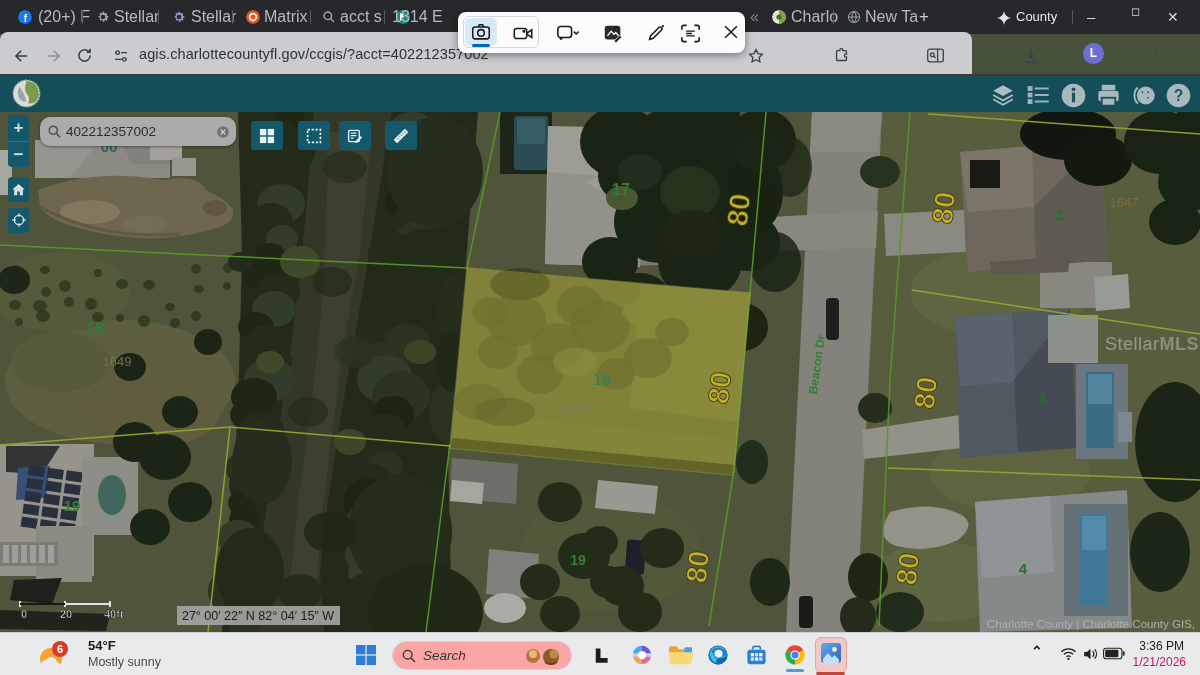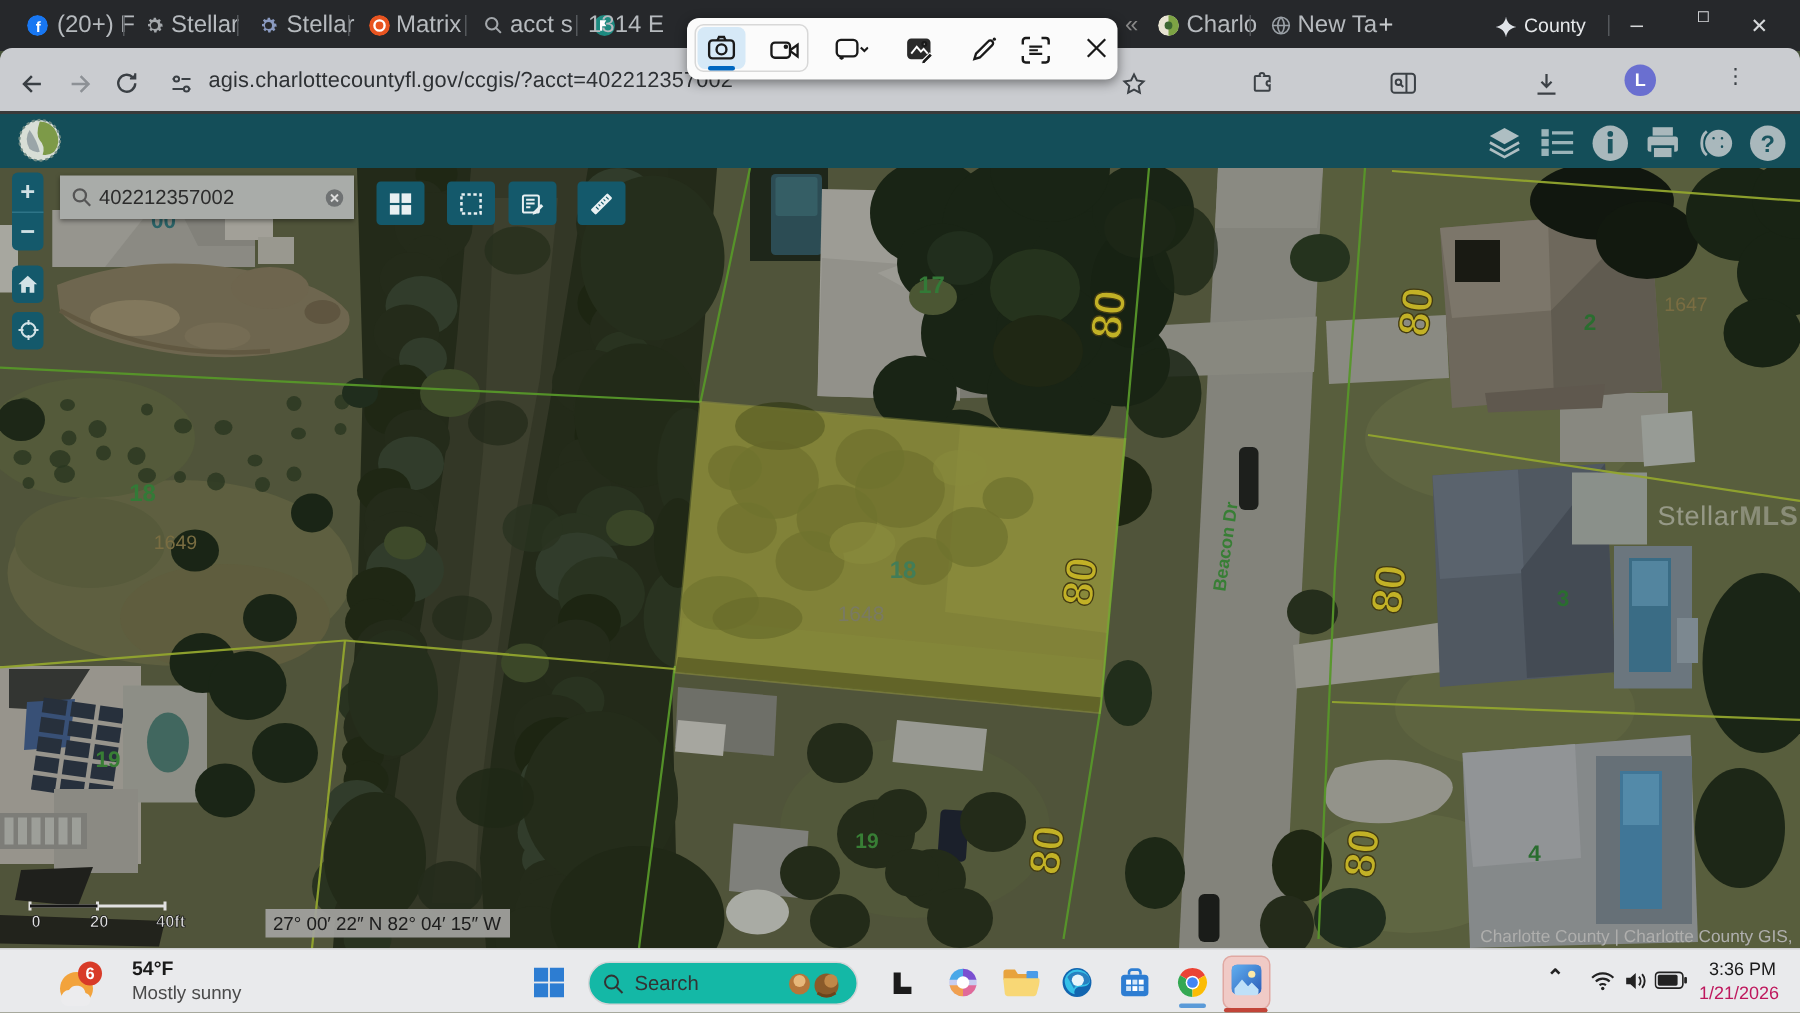--- a/index.html
+++ b/index.html
@@ -3,32 +3,32 @@
 <style>
 * { margin:0; padding:0; box-sizing:border-box; }
 html,body { width:1200px; height:675px; overflow:hidden; font-family:"Liberation Sans", sans-serif; }
 .stage { position:relative; width:1200px; height:675px; background:#47523a; }
 
 .tabbar { position:absolute; left:0; top:0; width:1200px; height:34px; background:#26282b; }
 .tabbar .t { position:absolute; top:0; height:34px; line-height:34px; color:#b6babe; font-size:16px; white-space:nowrap; }
 .tabbar .sep { position:absolute; top:10px; width:1px; height:14px; background:#55585c; }
 .favi { position:absolute; top:10px; width:14px; height:14px; border-radius:50%; }
 
-.addr { position:absolute; left:0; top:32px; width:1200px; height:42px; background:#caccd0; border-radius:8px 8px 0 0; }
+.addr { position:absolute; left:0; top:32px; width:972px; height:42px; background:#caccd0; border-radius:8px 8px 0 0; }
 .aico { position:absolute; top:44px; color:#3a3f44; font-size:17px; }
 .url { position:absolute; left:139px; top:14px; font-size:14.5px; color:#2e3134; letter-spacing:0.1px; }
 
 .gis { position:absolute; left:0; top:74px; width:1200px; height:38px; background:#144e59; border-top:2px solid #3a3a3a; }
 .gico { position:absolute; top:6px; }
 
 .map { position:absolute; left:0; top:112px; width:1200px; height:520px; }
 
 .zbox { position:absolute; left:8px; top:115px; width:21px; height:52px; background:#14596b; border-radius:4px; color:#cfe0e4; text-align:center; font-size:17px; line-height:26px; font-weight:bold;}
 .sqbtn { position:absolute; left:8px; width:21px; height:25px; background:#14596b; border-radius:4px; text-align:center; }
-.search { position:absolute; left:40px; top:117px; width:196px; height:29px; background:#a9aca9; border-radius:0; box-shadow:0 1px 3px rgba(0,0,0,0.4); }
+.search { position:absolute; left:40px; top:117px; width:196px; height:29px; background:#a9aca9; border-radius:10px; box-shadow:0 1px 3px rgba(0,0,0,0.4); }
 .search .txt { position:absolute; left:26px; top:7px; font-size:13.5px; color:#2c2c2c; }
 .toolbtn { position:absolute; top:121px; width:32px; height:29px; background:#14596b; border-radius:3px; }
 .toolbtn svg { position:absolute; left:50%; top:50%; transform:translate(-50%,-50%); }
 
 .sniptool { position:absolute; left:458px; top:12px; width:287px; height:41px; background:#fbfbfb; border-radius:8px; box-shadow:0 2px 8px rgba(0,0,0,0.45); }
 .snipgroup { position:absolute; left:5px; top:4px; width:76px; height:32px; border:1px solid #d8d8d8; border-radius:6px; }
 .snipsel { position:absolute; left:7px; top:6px; width:32px; height:28px; background:#d6e9f7; border-radius:5px; text-align:center; padding-top:3px; }
 .snipunder { position:absolute; left:7px; bottom:-1px; width:18px; height:3px; background:#0067c0; border-radius:2px; }
 .snipbtn { position:absolute; top:7px; width:30px; height:27px; text-align:center; padding-top:3px; }
 
@@ -611,21 +611,21 @@
     <text x="26" y="13.6" font-size="11" font-weight="bold" fill="#fff" text-anchor="middle" font-family="Liberation Sans">6</text>
   </svg>
   <div class="tk" style="left:88px; top:5px; font-size:13px; font-weight:bold; color:#1a1a1a">54°F</div>
   <div class="tk" style="left:88px; top:22px; font-size:12.5px; color:#4a4a4a">Mostly sunny</div>
   <svg class="tk" style="left:356px; top:12px" width="20" height="20" viewBox="0 0 20 20">
         <rect width="9.4" height="9.4" fill="#2d7dd2"></rect>
         <rect x="10.6" width="9.4" height="9.4" fill="#2d7dd2"></rect>
         <rect y="10.6" width="9.4" height="9.4" fill="#2d7dd2"></rect>
         <rect x="10.6" y="10.6" width="9.4" height="9.4" fill="#2d7dd2"></rect>
       </svg>
-  <div class="tk" style="left:392px; top:8px; width:180px; height:29px; background:#14b8a6; border:1px solid #d4d5d7; border-radius:15px;">
+  <div class="tk" style="left:392px; top:8px; width:180px; height:29px; background:#fca5a5; border:1px solid #d4d5d7; border-radius:15px;font-style:italic;">
     <svg style="position:absolute; left:8px; top:6px" width="16" height="16" viewBox="0 0 24 24" fill="none" stroke="#333" stroke-width="2">
           <circle cx="10" cy="10" r="6.5"></circle>
           <path d="M15 15 L21 21"></path>
         </svg>
     <span style="position:absolute; left:30px; top:6px; font-size:13.5px; color:#333">Search</span>
     <svg style="position:absolute; right:10px; top:4px" width="36" height="21" viewBox="0 0 36 21">
       <circle cx="8" cy="10" r="7" fill="#b5763a"></circle>
           <circle cx="8" cy="8" r="4" fill="#e7b87a"></circle>
       <circle cx="26" cy="11" r="8" fill="#8a5a2a"></circle>
           <circle cx="29" cy="8" r="4.5" fill="#c08848"></circle>

